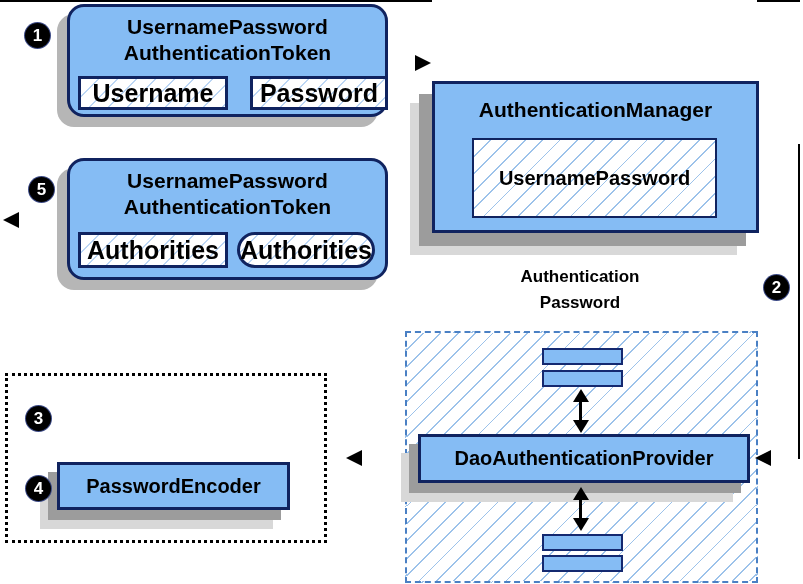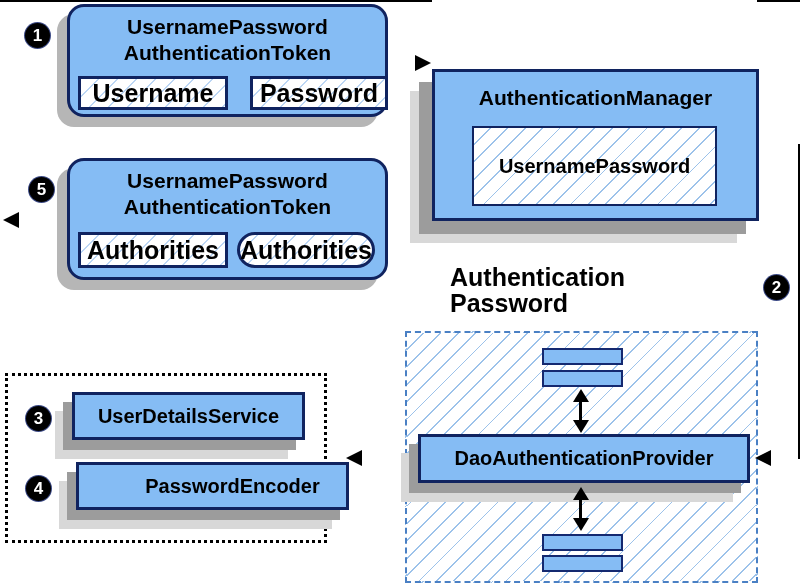--- a/index.html
+++ b/index.html
@@ -36,21 +36,21 @@
   .pm-box{position:absolute;background:
       repeating-linear-gradient(135deg, rgba(255,255,255,0) 0 11px, var(--hatch-strong) 11px 12.3px),#fff;
     border:2px solid var(--box-border);display:flex;align-items:center;justify-content:center;
     font-weight:bold;font-size:20px;}
   .center-label{display:flex;align-items:center;justify-content:center;font-weight:bold;font-size:20px;}
 
   .badge{position:absolute;width:25px;height:25px;border-radius:50%;background:#000;color:#fff;
     display:flex;align-items:center;justify-content:center;font-weight:bold;font-size:17px;z-index:3;
     box-shadow:0 0 0 1px #3c4a86;}
 
-  .heading{position:absolute;font-weight:bold;font-size:25px;line-height:26px;z-index:2;}
+  .heading{position:absolute;text-align:center;font-weight:bold;font-size:17px;line-height:26px;z-index:2;}
 
   .dashedbox{position:absolute;border:2px dashed var(--dashed-border);
     background:repeating-linear-gradient(135deg, rgba(255,255,255,0) 0 11px, var(--hatch-strong) 11px 12.3px),#fff;
     z-index:2;}
   .bar{position:absolute;width:77px;height:13px;background:var(--box-fill);border:2px solid #142970;}
 
   .dottedbox{position:absolute;border:3px dotted #000;z-index:2;}
 
   .varrow{position:absolute;width:16px;z-index:2;}
   .varrow .stem{position:absolute;left:6px;top:9px;bottom:9px;width:3px;background:#000;}
@@ -86,21 +86,21 @@
 
   <div class="bluebox rounded" style="left:67px;top:4px;width:315px;height:107px;">
     <div class="token-title">
       <div>UsernamePassword</div>
       <div>AuthenticationToken</div>
     </div>
     <div class="whitebox" style="left:8px;top:69px;width:144px;height:28px;">Username</div>
     <div class="whitebox" style="left:180px;top:69px;width:132px;height:28px;">Password</div>
   </div>
 
-  <div class="bluebox rect-shadow" style="left:432px;top:69px;width:321px;height:146px;">
+  <div class="bluebox rect-shadow" style="left:432px;top:81px;width:321px;height:146px;">
     <div class="token-title" style="margin-top:13px;">AuthenticationManager</div>
     <div class="pm-box" style="left:37px;top:54px;width:241px;height:76px;">UsernamePassword</div>
   </div>
 
   <div class="bluebox rounded" style="left:67px;top:158px;width:315px;height:116px;">
     <div class="token-title">
       <div>UsernamePassword</div>
       <div>AuthenticationToken</div>
     </div>
     <div class="whitebox" style="left:8px;top:71px;width:144px;height:30px;">Authorities</div>
@@ -128,17 +128,16 @@
       <div class="tri-up"></div>
         <div class="stem"></div>
         <div class="tri-down"></div>
     </div>
 
     <div class="bar" style="left:135px;top:201px;"></div>
     <div class="bar" style="left:135px;top:222px;"></div>
   </div>
 
   <div class="dottedbox" style="left:5px;top:373px;width:316px;height:164px;">
-    <div class="bluebox small-shadow center-label" style="left:64px;top:16px;width:227px;height:42px;">UserDetailsService</div>
-    <div class="bluebox small-shadow center-label" style="left:68px;top:86px;width:227px;height:42px;padding-left:40px;">PasswordEncoder</div>
+    <div class="bluebox small-shadow center-label" style="left:49px;top:86px;width:227px;height:42px;">PasswordEncoder</div>
   </div>
 
 </div>
 
 </body></html>

